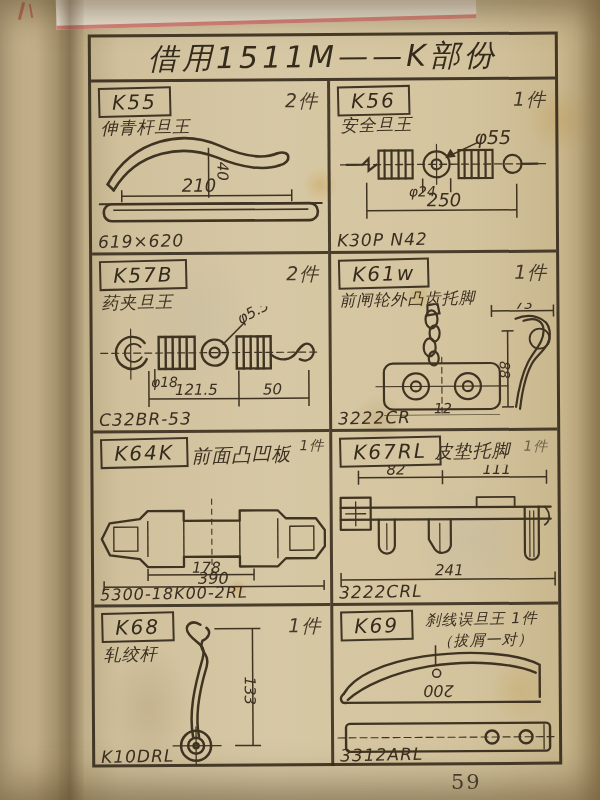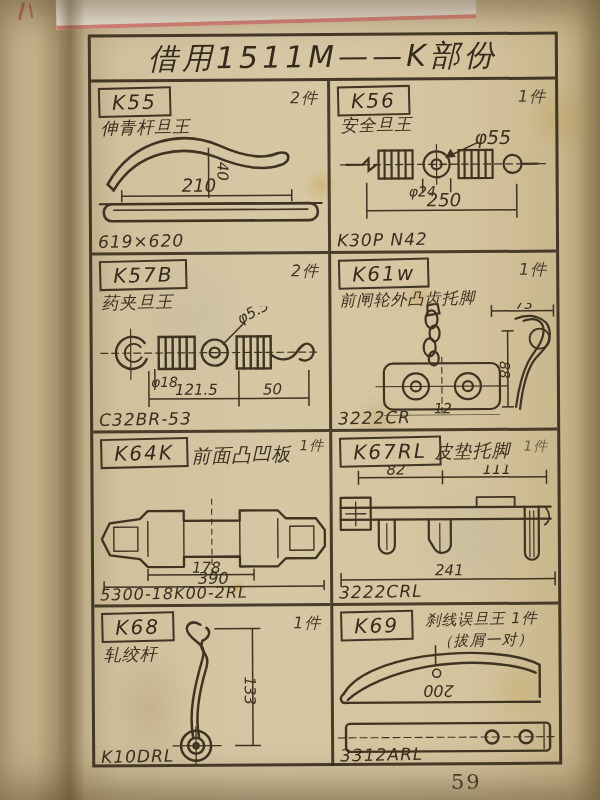--- a/index.html
+++ b/index.html
@@ -52,21 +52,21 @@
   .cell{position:absolute;box-sizing:border-box;overflow:visible;}
   .bt{border-top:3px solid rgba(48,38,24,.85);}
   .bl{border-left:3px solid rgba(48,38,24,.85);}
   .partbox{
     position:absolute;left:7px;top:5px;
     border:2.5px solid rgba(48,38,24,.9);padding:0 12px;height:26px;line-height:26px;
     font-size:20px;font-style:italic;letter-spacing:2px;color:#352b1d;
     transform:rotate(-1deg);background:transparent;white-space:nowrap;
   }
   .qty{
-    position:absolute;right:9px;top:7px;font-size:16px;font-style:italic;
+    position:absolute;right:9px;top:7px;font-size:19px;font-style:italic;
     color:#453a2a;letter-spacing:1px;white-space:nowrap;
   }
   .plabel{
     position:absolute;font-size:17px;font-style:italic;color:#3a2f20;
     letter-spacing:1px;white-space:nowrap;transform:rotate(-1deg);
   }
   .pcode{
     position:absolute;left:6px;bottom:1px;font-size:17px;font-style:italic;
     color:#3a2f20;letter-spacing:1px;white-space:nowrap;transform:rotate(-0.8deg);
   }

